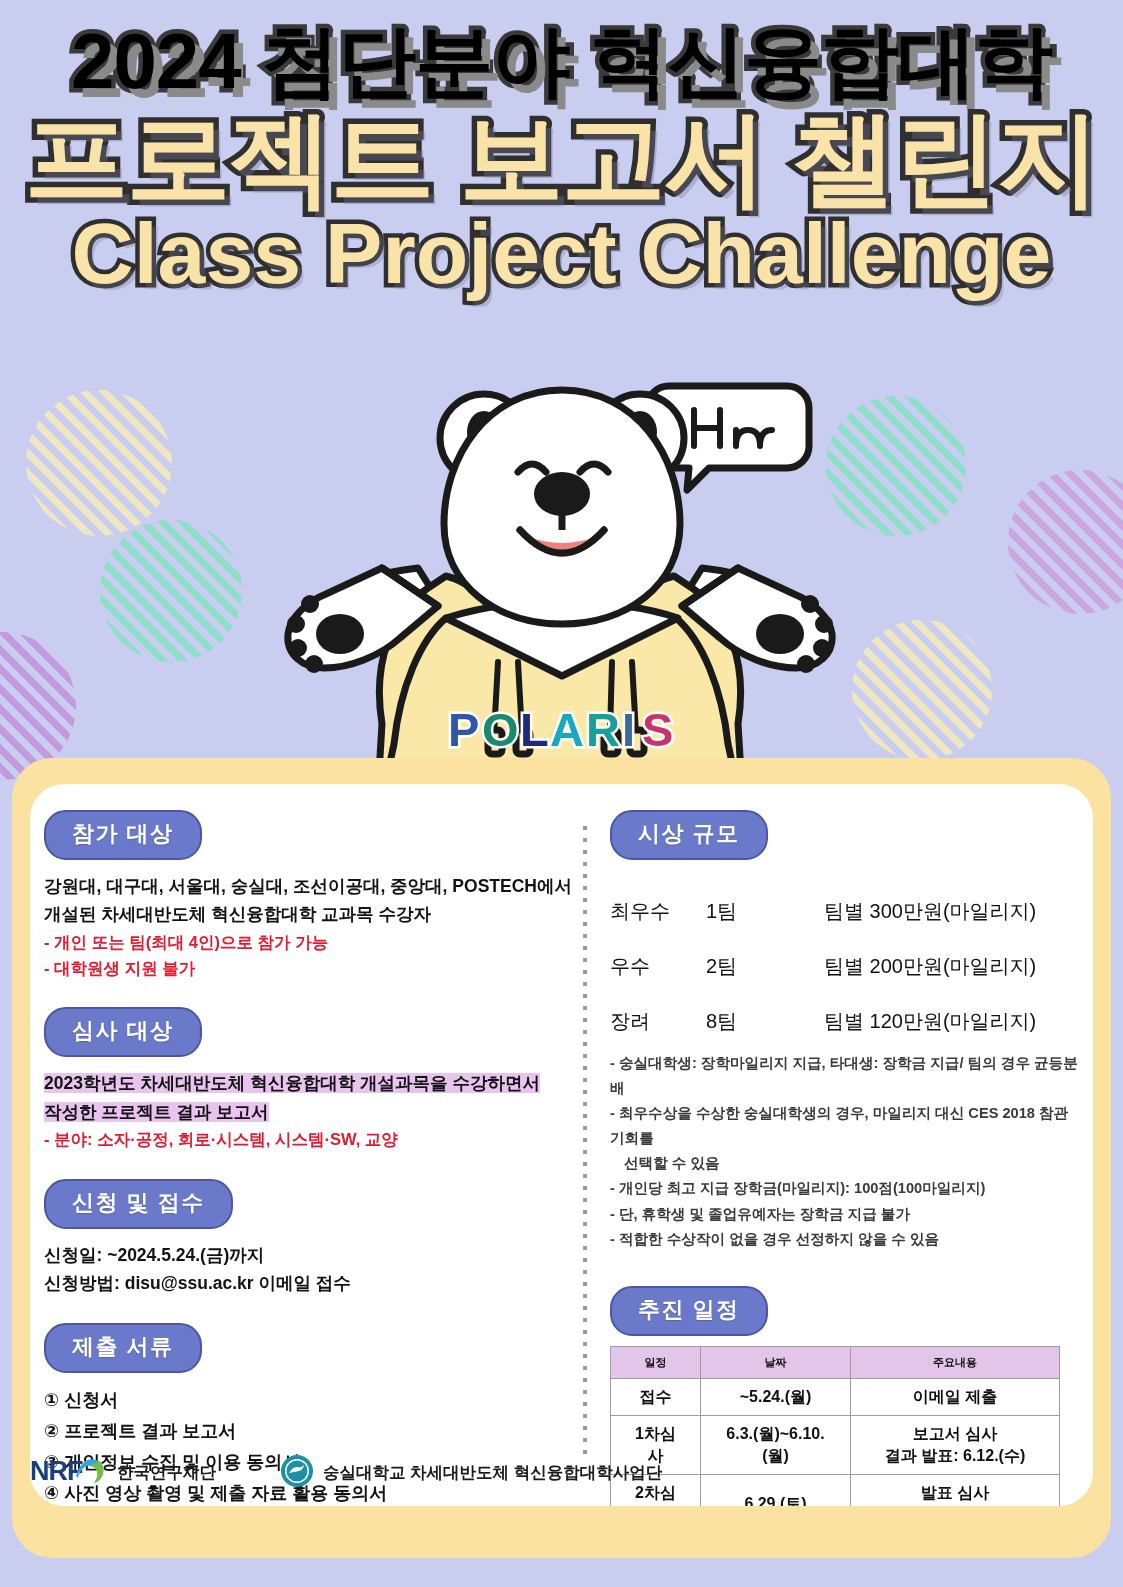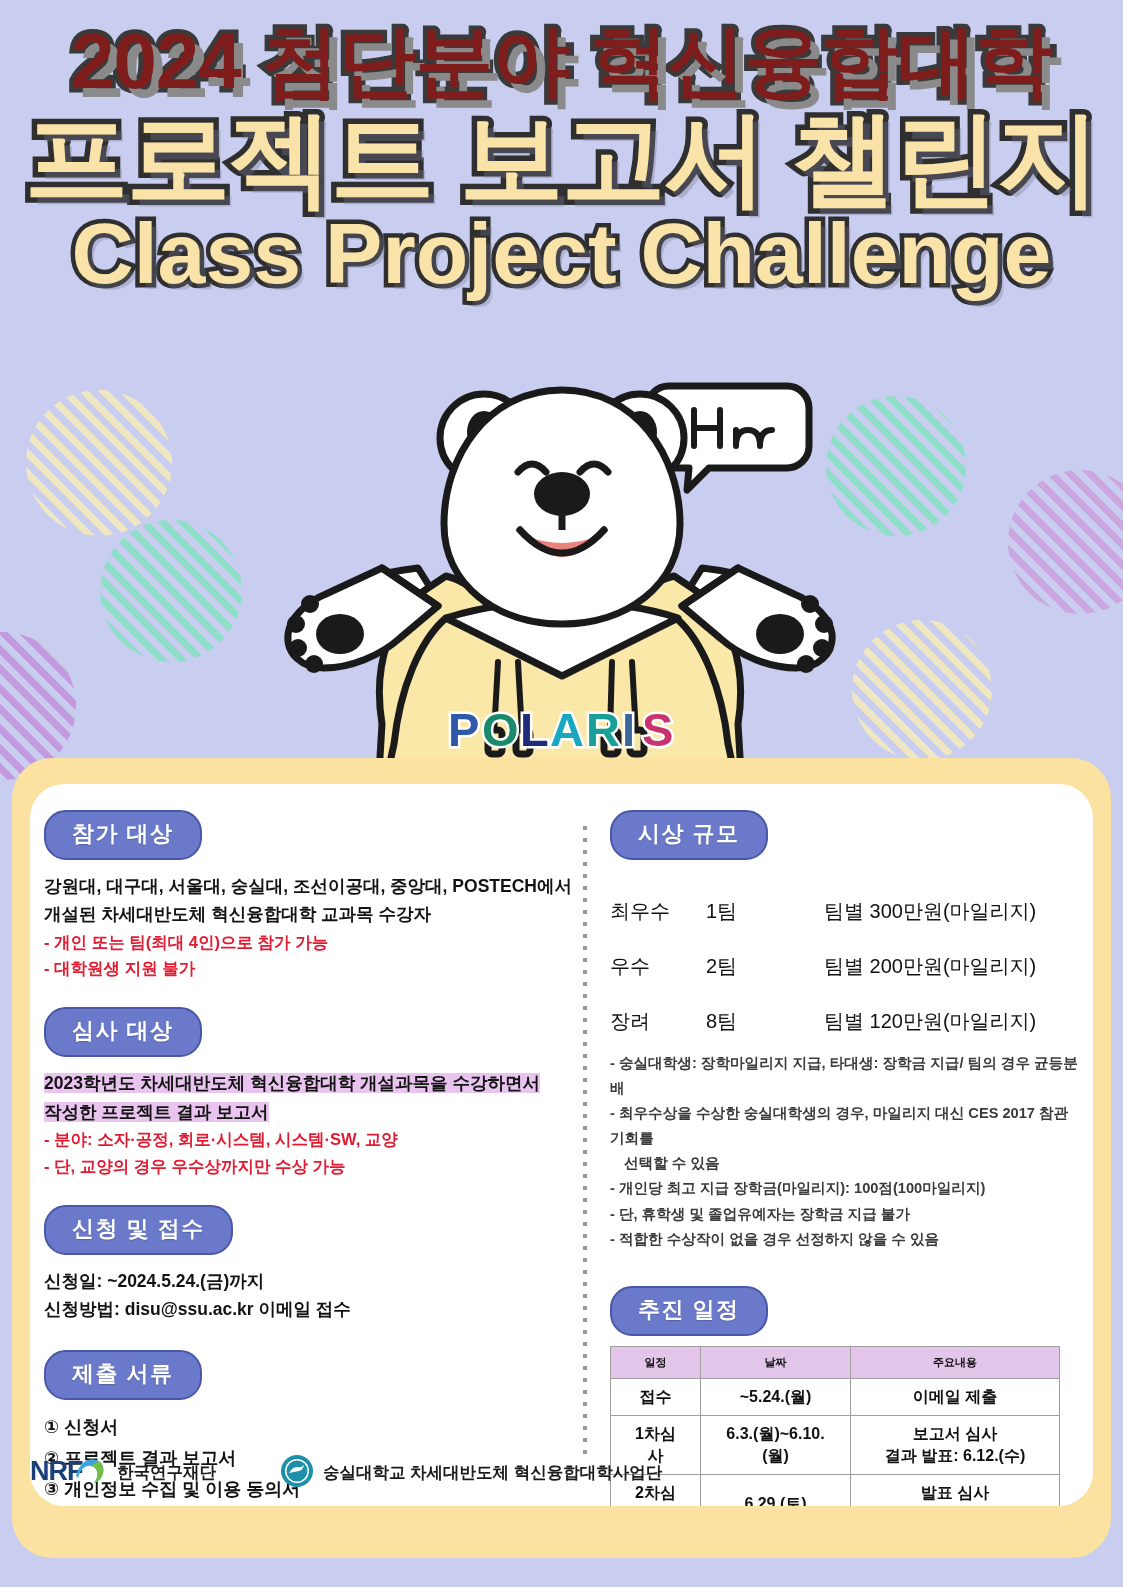--- a/index.html
+++ b/index.html
@@ -20,21 +20,21 @@
   .deco.lilac { background: repeating-linear-gradient(45deg,#c39ade 0 7px, rgba(255,255,255,0) 7px 14px); }
   .deco.lilac2{ background: repeating-linear-gradient(45deg,#cba6e0 0 7px, rgba(255,255,255,0) 7px 14px); }
 
   
   .titleblock {
     position: absolute; top: 0; left: 0; width: 1123px;
     text-align: center; z-index: 5; padding-top: 22px;
   }
   .t-line1 {
     font-size: 78px; font-weight: 800; letter-spacing: -1px;
-    color: #7f1d1d; line-height: 1.0;
+    color: #000000; line-height: 1.0;
     -webkit-text-stroke: 9px #3a3a3a; paint-order: stroke fill;
     text-shadow: 9px 9px 0 #8a8a8a;
   }
   .t-line2 {
     font-size: 104px; font-weight: 800; letter-spacing: -2px;
     color: #fae3a8; line-height: 1.04; margin-top: 4px;
     -webkit-text-stroke: 11px #2f2f2f; paint-order: stroke fill;
     text-shadow: 7px 7px 0 rgba(120,120,150,.35);
   }
   .t-line3 {
@@ -229,21 +229,20 @@
 
     <div class="gap-m"></div>
 
     <div class="badge">심사 대상</div>
     <div class="gap-s"></div>
     <div class="body-text">
       <span class="hl">2023학년도 차세대반도체 혁신융합대학 개설과목을 수강하면서</span><br>
       <span class="hl">작성한 프로젝트 결과 보고서</span>
     </div>
     <div class="red">- 분야: 소자·공정, 회로·시스템, 시스템·SW, 교양</div>
-    <div class="red">- 단, 교양의 경우 우수상까지만 수상 가능</div>
 
     <div class="gap-m"></div>
 
     <div class="badge">신청 및 접수</div>
     <div class="gap-s"></div>
     <div class="body-text">신청일: ~2024.5.24.(금)까지</div>
     <div class="body-text">신청방법: disu@ssu.ac.kr 이메일 접수</div>
 
     <div class="gap-m"></div>
 
@@ -273,21 +272,21 @@
     <div class="prize-row">
       <span class="p-name">장려</span>
       <span class="p-team">8팀</span>
       <span class="p-amt">팀별 120만원(마일리지)</span>
     </div>
 
     <div style="height:14px"></div>
 
     <div class="notes">
       <span class="n">- 숭실대학생: 장학마일리지 지급, 타대생: 장학금 지급/ 팀의 경우 균등분배</span>
-      <span class="n">- 최우수상을 수상한 숭실대학생의 경우, 마일리지 대신 CES 2017 참관 기회를</span>
+      <span class="n">- 최우수상을 수상한 숭실대학생의 경우, 마일리지 대신 CES 2018 참관 기회를</span>
       <span class="n indent">선택할 수 있음</span>
       <span class="n">- 개인당 최고 지급 장학금(마일리지): 100점(100마일리지)</span>
       <span class="n">- 단, 휴학생 및 졸업유예자는 장학금 지급 불가</span>
       <span class="n">- 적합한 수상작이 없을 경우 선정하지 않을 수 있음</span>
     </div>
 
     <div class="gap-l"></div>
 
     <div class="badge">추진 일정</div>
 

